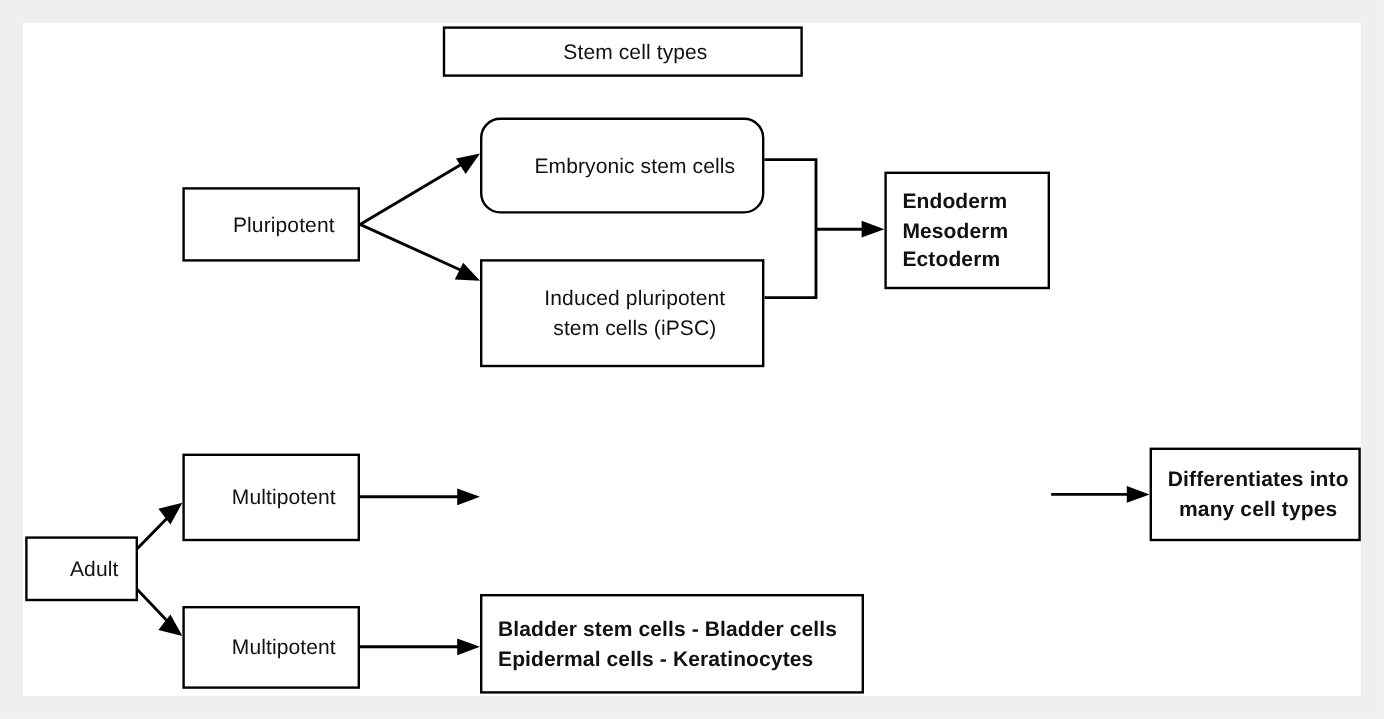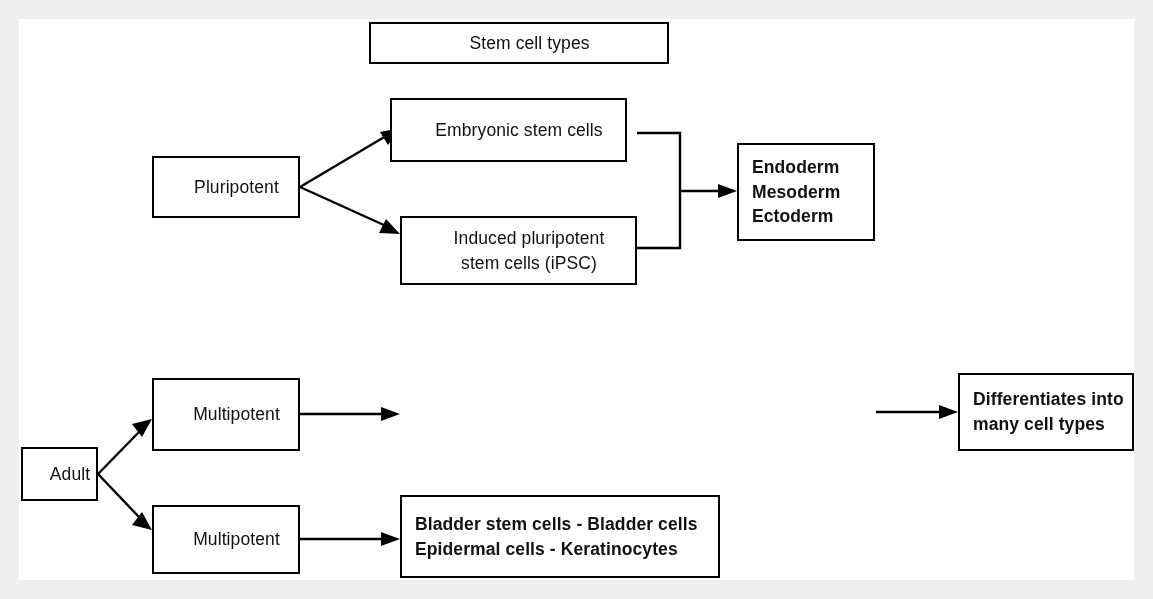--- a/index.html
+++ b/index.html
@@ -42,29 +42,29 @@
     letter-spacing: 0.1px;
     white-space: pre-line;
   }
   .node.center { justify-content: center; text-align: center; padding-left: 21px; }
   .node.left   { justify-content: flex-start; text-align: left; padding-left: 13px; padding-right: 8px; font-weight: bold; }
   .node-text { display: block; width: 100%; }
 
   
   #node-title        { left: 369px;  top: 22px;  width: 300px; height: 42px;  }
   #node-pluripotent  { left: 152px;  top: 156px; width: 148px; height: 62px; justify-content: center;  }
-  #node-embryonic    { left: 390px;  top: 98px;  width: 237px; height: 64px;  }
-  #node-ipsc         { left: 400px;  top: 216px; width: 237px; height: 69px;  }
+  #node-embryonic    { left: 400px;  top: 98px;  width: 237px; height: 80px; border-radius: 17px;  }
+  #node-ipsc         { left: 400px;  top: 216px; width: 237px; height: 90px;  }
   #node-germlayers   { left: 737px;  top: 143px; width: 138px; height: 98px;  }
-  #node-adult        { left: 21px;   top: 447px; width: 77px;  height: 54px;  }
+  #node-adult        { left: 21px;   top: 447px; width: 94px;  height: 54px;  }
   #node-multipotent  { left: 152px;  top: 378px; width: 148px; height: 73px;  }
   #node-oligopotent  { left: 152px;  top: 505px; width: 148px; height: 69px;  }
   #node-multi-list   { left: 400px;  top: 357px; width: 476px; height: 114px; }
   #node-oligo-list   { left: 400px;  top: 495px; width: 320px; height: 83px;  }
-  #node-differentiates { left: 958px; top: 373px; width: 176px; height: 78px; }
+  #node-differentiates { left: 958px; top: 373px; width: 176px; height: 78px; text-align: center; }
 
   #connectors {
     position: absolute;
     left: 0;
     top: 0;
     width: 1153px;
     height: 599px;
     pointer-events: none;
   }
   #connectors path, #connectors line {

